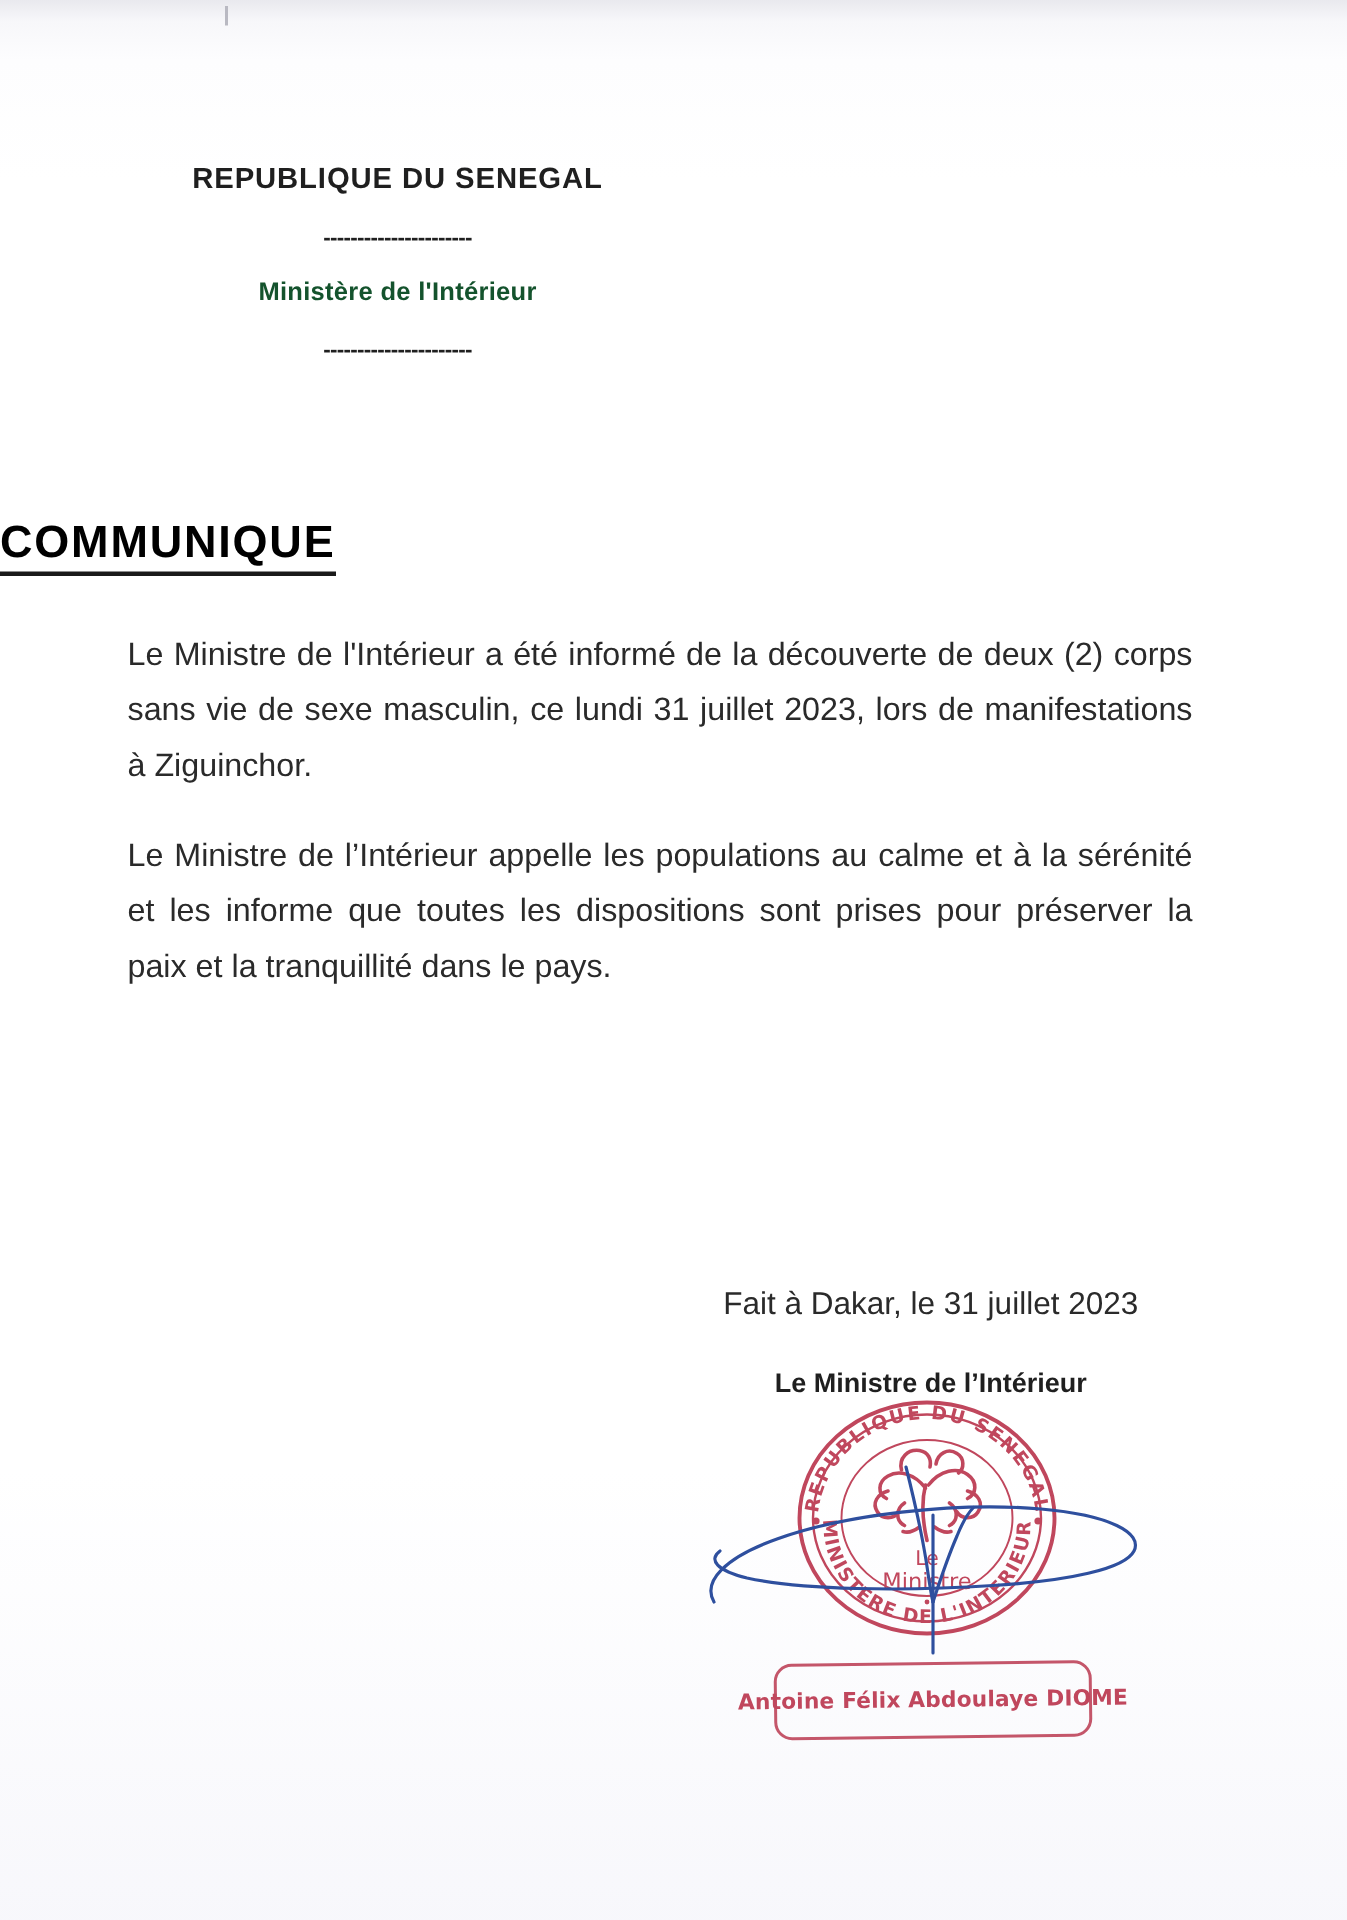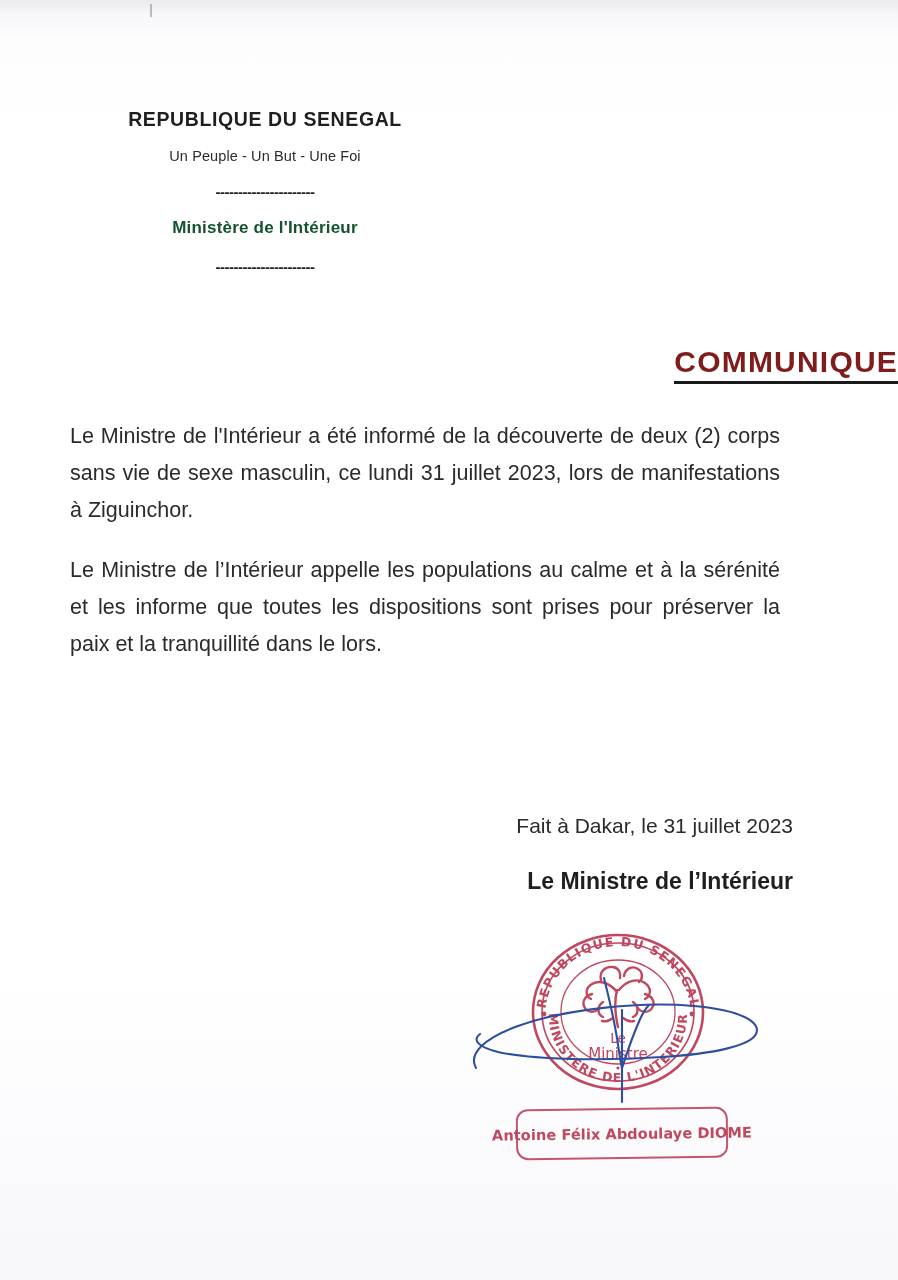--- a/index.html
+++ b/index.html
@@ -86,64 +86,64 @@
   .dash-rule.second {
     margin-top: 20px;
   }
 
   
   .doc-title {
     position: absolute;
     left: 0;
     right: 0;
     top: 345px;
-    text-align: right;
+    text-align: left;
     font-size: 30px;
     font-weight: bold;
     letter-spacing: 1.2px;
-    color: #7f1d1d;
+    color: #000000;
   }
   .doc-title span {
     border-bottom: 3px solid #1a1a1a;
     padding-bottom: 3px;
   }
 
   
   .body-block {
     position: absolute;
-    left: 70px;
+    left: 85px;
     top: 418px;
     width: 710px;
   }
   .para {
     font-size: 21.5px;
     line-height: 37px;
     text-align: justify;
     text-justify: inter-word;
     color: #2a2a2a;
     margin: 0 0 23px 0;
   }
   .para:last-child { margin-bottom: 0; }
 
   
   .sign-zone {
     position: absolute;
     left: 448px;
-    top: 814px;
+    top: 858px;
     width: 345px;
-    text-align: right;
+    text-align: center;
   }
   .place-date {
     font-size: 21px;
     color: #2a2a2a;
     white-space: nowrap;
   }
   .sign-title {
     margin-top: 30px;
-    font-size: 23px;
+    font-size: 18px;
     font-weight: bold;
     color: #1f1f1f;
     white-space: nowrap;
     position: relative;
     z-index: 4;
   }
 
   
   .seal {
     position: absolute;
@@ -195,33 +195,32 @@
 <body>
 
 <div id="page">
   <div id="scan-speck"></div>
 </div>
 
 <div class="content">
 
   <div class="letterhead">
     <div class="country-line">REPUBLIQUE DU SENEGAL</div>
-    <div class="motto-line">Un Peuple - Un But - Une Foi</div>
     <div class="dash-rule">----------------------</div>
     <div class="ministry-line">Ministère de l'Intérieur</div>
     <div class="dash-rule second">----------------------</div>
   </div>
 
   <div class="doc-title">
     <span>COMMUNIQUE</span>
   </div>
 
   <div class="body-block">
     <p class="para">Le Ministre de l'Intérieur a été informé de la découverte de deux (2) corps sans vie de sexe masculin, ce lundi 31 juillet 2023, lors de manifestations à Ziguinchor.</p>
-    <p class="para">Le Ministre de l’Intérieur appelle les populations au calme et à la sérénité et les informe que toutes les dispositions sont prises pour préserver la paix et la tranquillité dans le lors.</p>
+    <p class="para">Le Ministre de l’Intérieur appelle les populations au calme et à la sérénité et les informe que toutes les dispositions sont prises pour préserver la paix et la tranquillité dans le pays.</p>
   </div>
 
   <div class="sign-zone">
     <div class="place-date">Fait à Dakar, le 31 juillet 2023</div>
     <div class="sign-title">Le Ministre de l’Intérieur</div>
   </div>
 
   <div class="seal">
     <svg viewBox="0 0 178 160" xmlns="http://www.w3.org/2000/svg">
       <defs>

